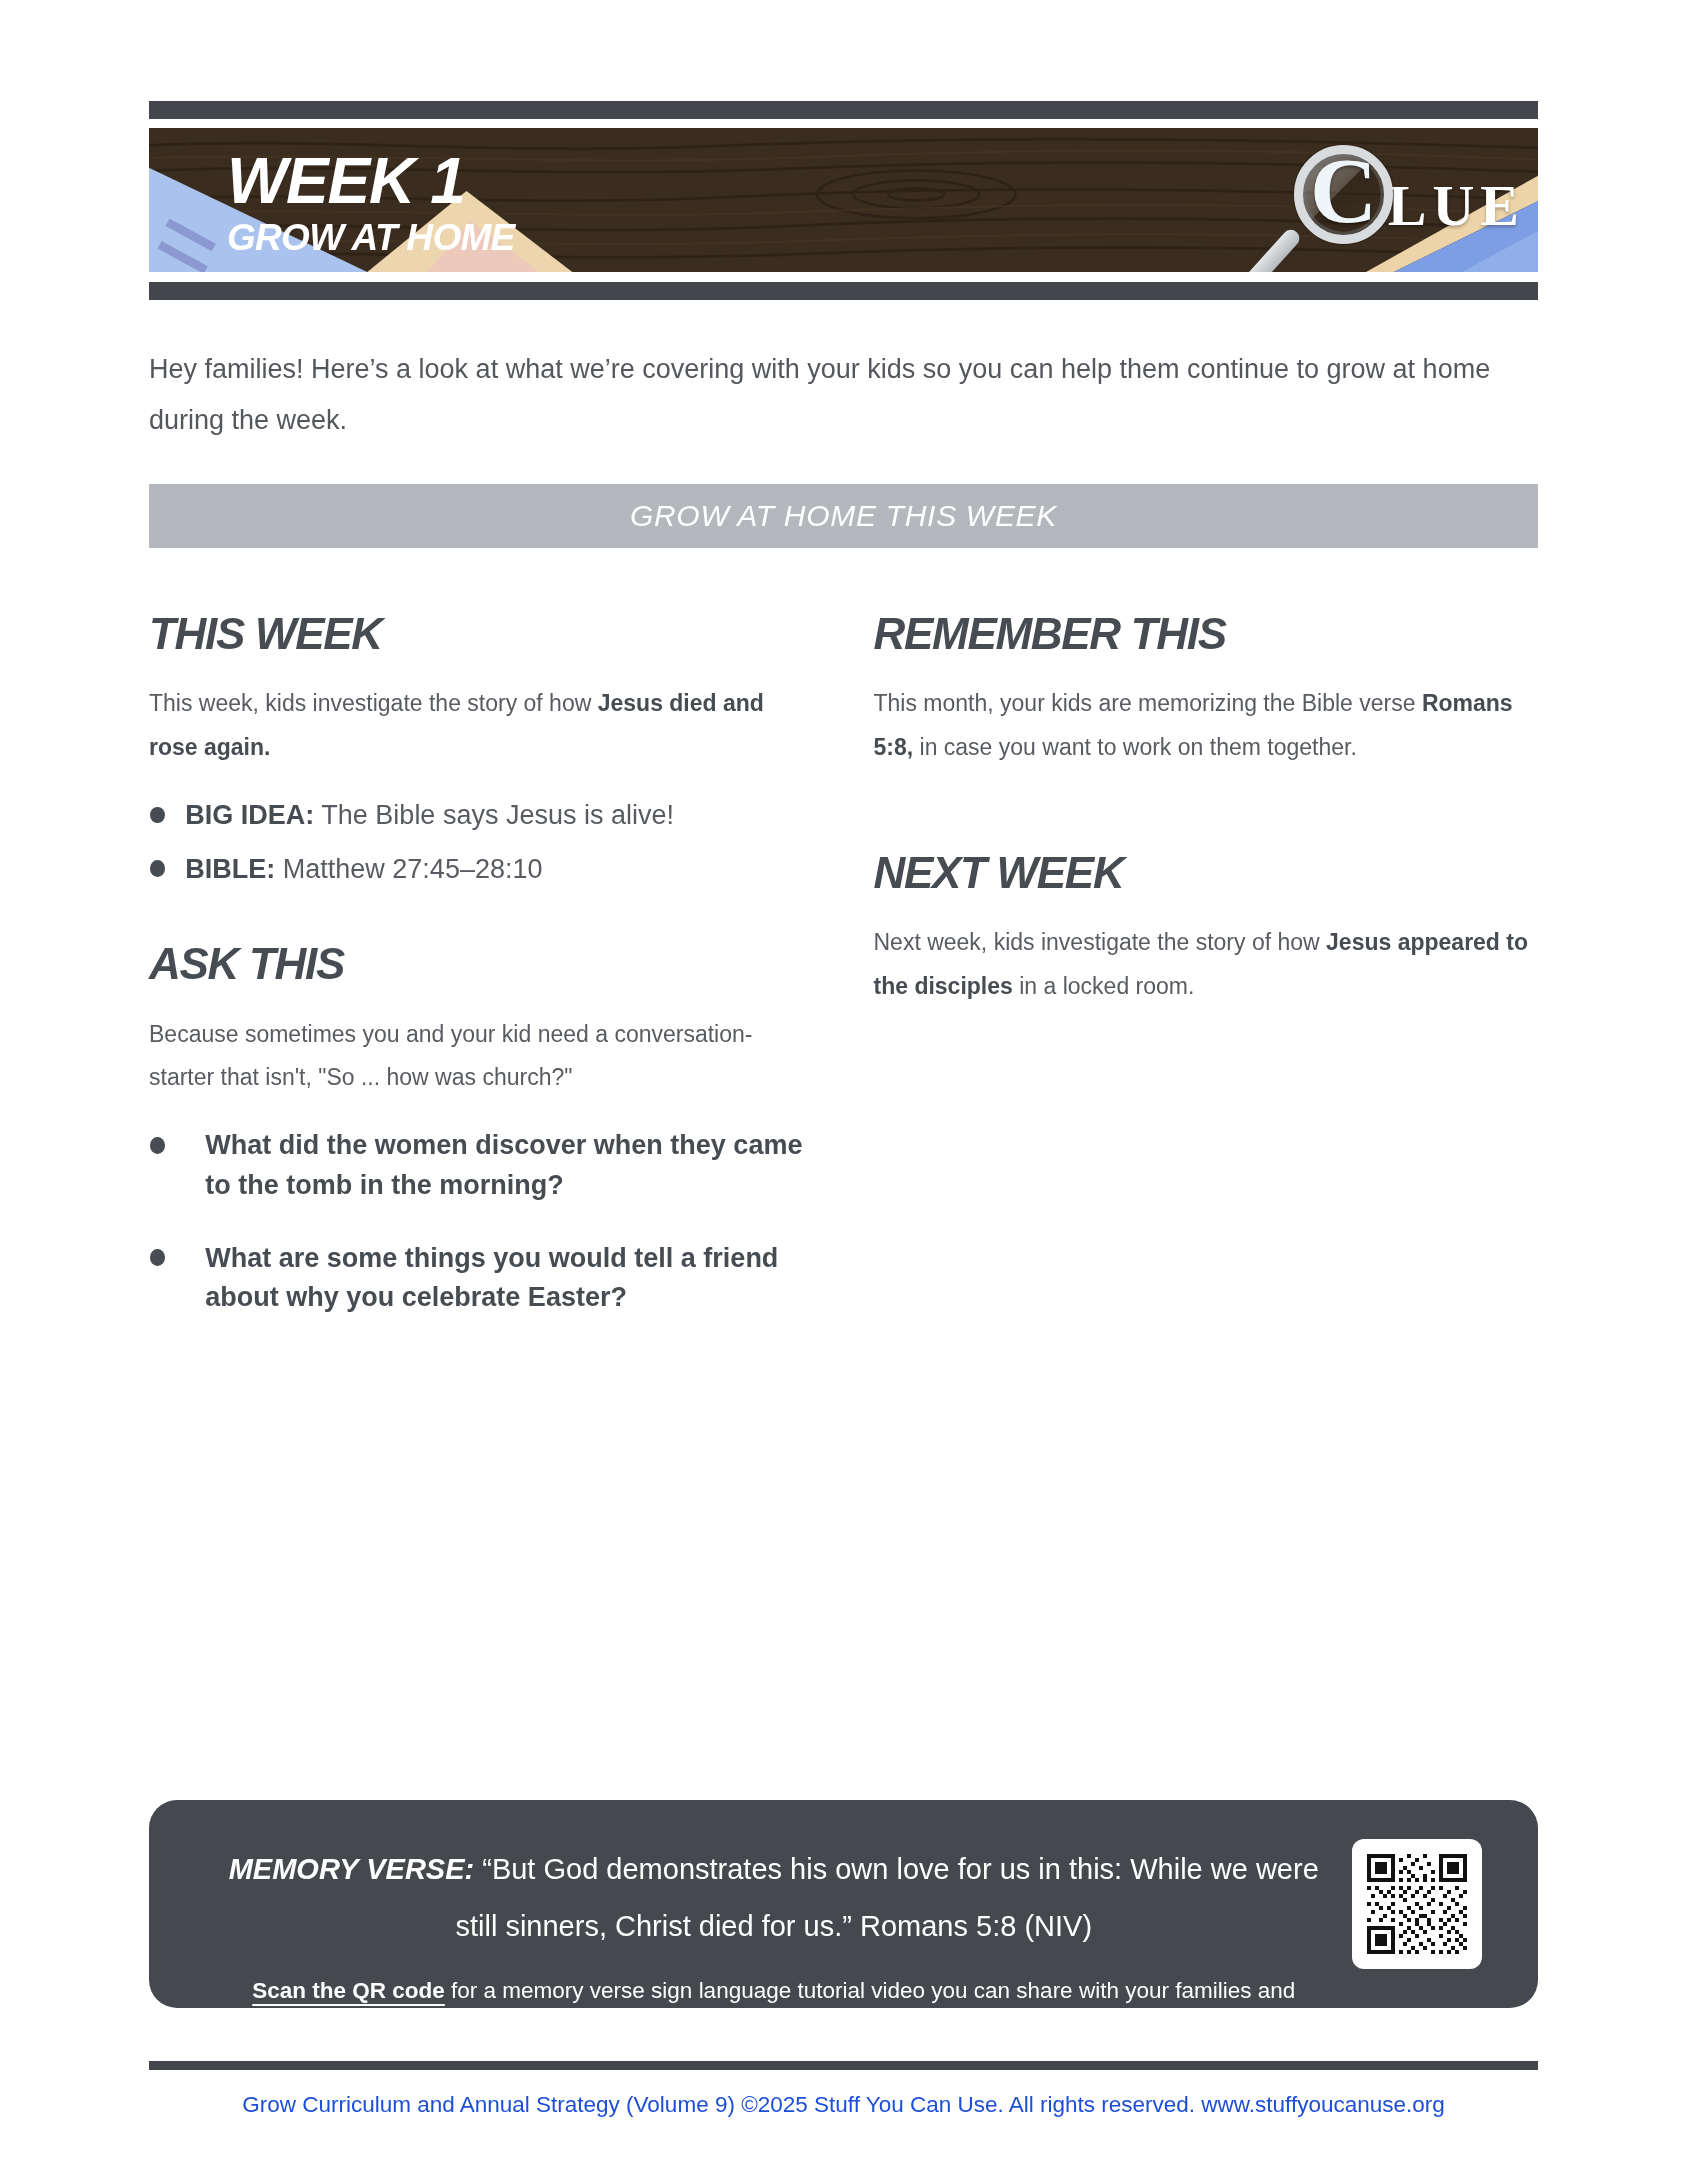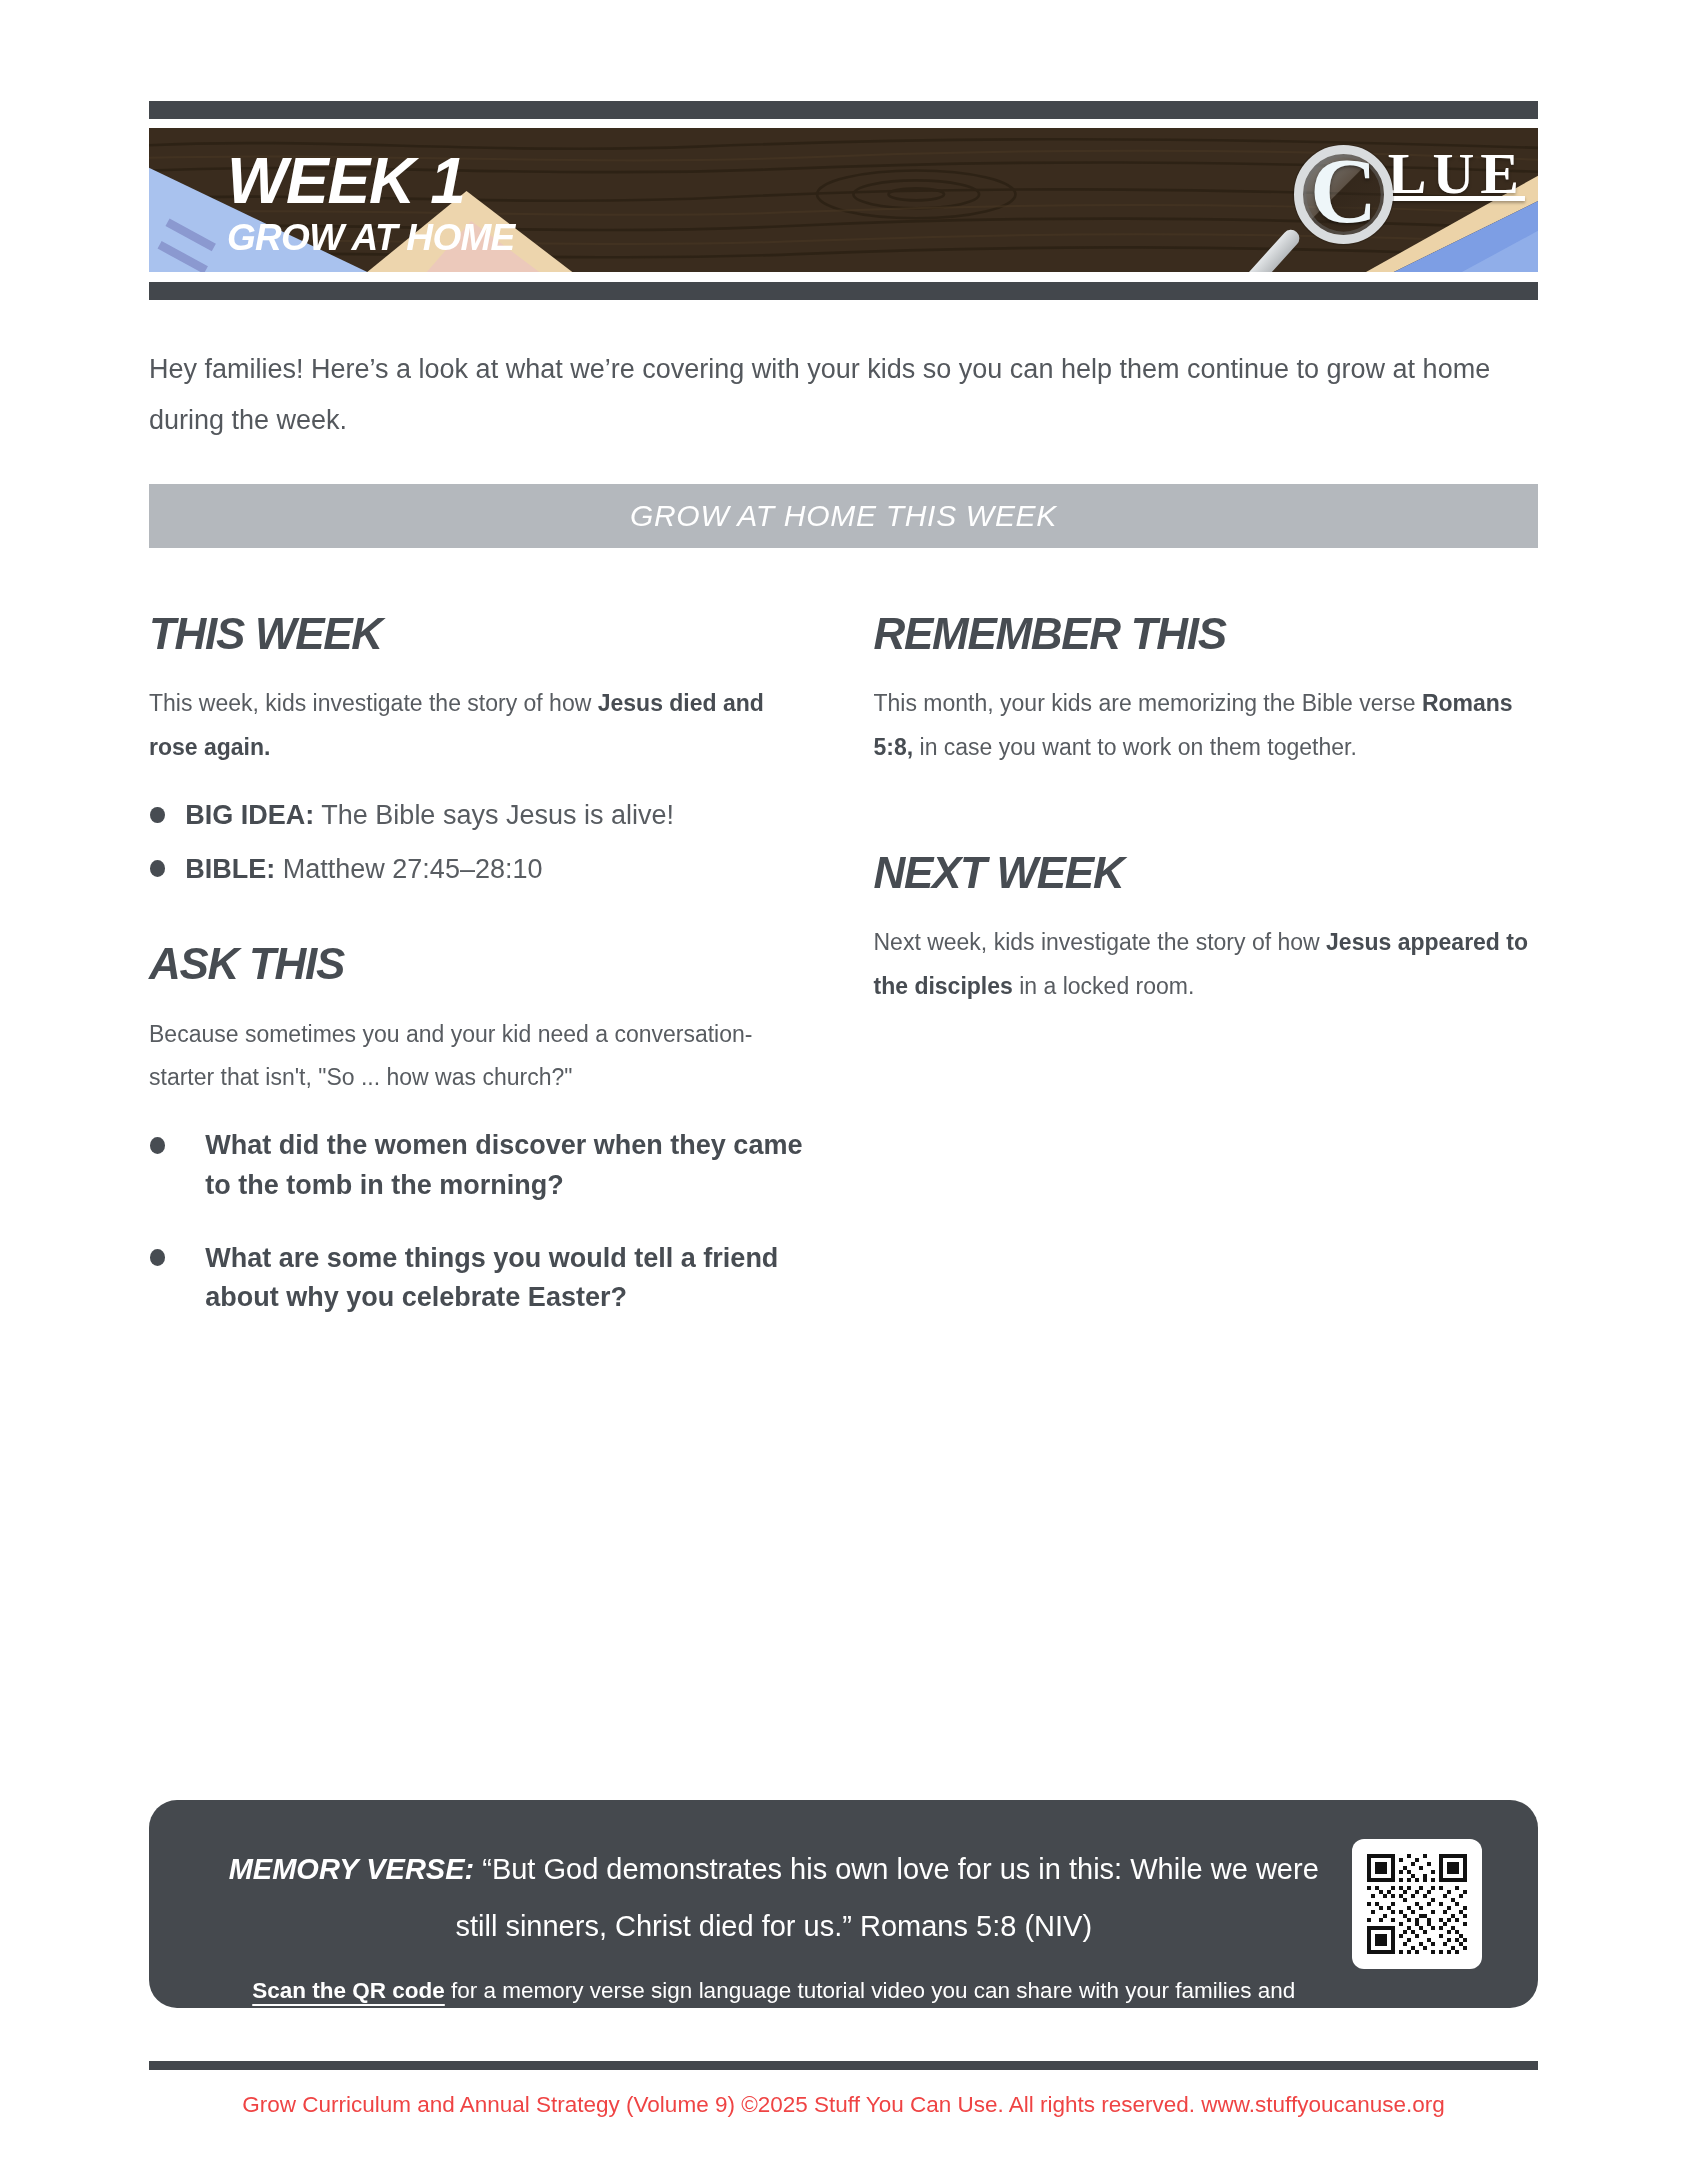--- a/index.html
+++ b/index.html
@@ -42,23 +42,22 @@
     transform:rotate(42deg); transform-origin:top center;
   }
   .glass-c {
     position:absolute; left:50%; top:50%; transform:translate(-50%,-54%);
     font-family:"Liberation Serif", serif; font-weight:bold;
     font-size:93px; color:#eef6f9; line-height:1;
     text-shadow:0 2px 3.3px rgba(0,0,0,0.35);
   }
   .clue-rest {
     font-family:"Liberation Serif", serif; font-weight:bold; color:#ffffff;
-    font-size:58px; letter-spacing:6px; line-height:1; margin-left:-5.3px; 
+    font-size:58px; letter-spacing:6px; line-height:1; margin-left:-5.3px; margin-top:32px;
     text-shadow:0 2px 3.3px rgba(0,0,0,0.3);
-    text-decoration:underline;
   }
 
   
   .intro { margin-top:44px; font-size:27px; line-height:1.9; color:#54585d; }
 
   
   .band {
     margin-top:37px; height:64px; background:#b4b8bd;
     display:flex; align-items:center; justify-content:center;
   }
@@ -98,21 +97,21 @@
   .qr-wrap {
     flex:0 0 auto; width:130px; height:130px; margin:39px 56px 0 0;
     background:#ffffff; border-radius:12px; padding:6.6px;
   }
   .qr-wrap svg { width:116px; height:116px; display:block; }
 
   
   .footer-rule { position:absolute; left:149px; right:149px; top:2061px; height:9.3px; background:#43474c; }
   .footer-text {
     position:absolute; left:0; right:0; top:2092px; text-align:center;
-    font-size:22.5px; color:#ef4444;
+    font-size:22.5px; color:#1d4ed8;
   }
 </style>
 </head>
 <body>
 
 <div class="page">
   <div class="content">
 
     <div class="rule-bar top"></div>
 

